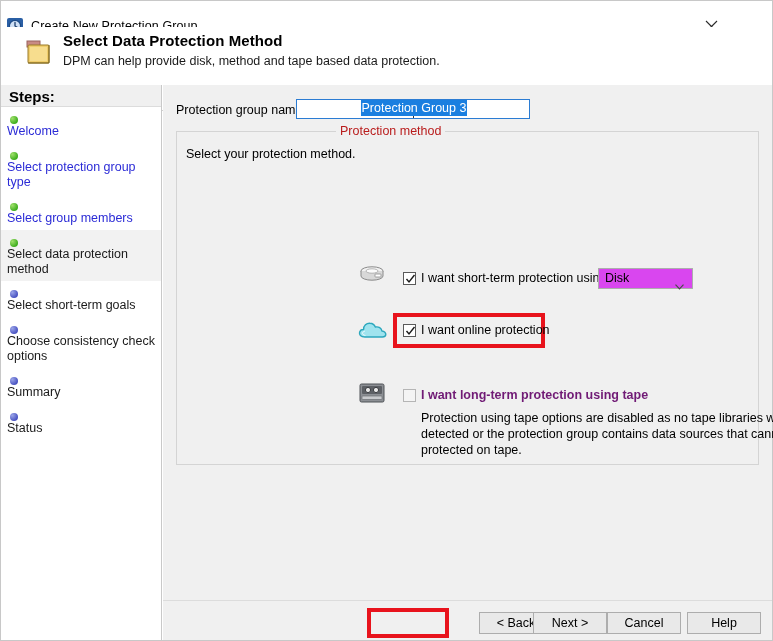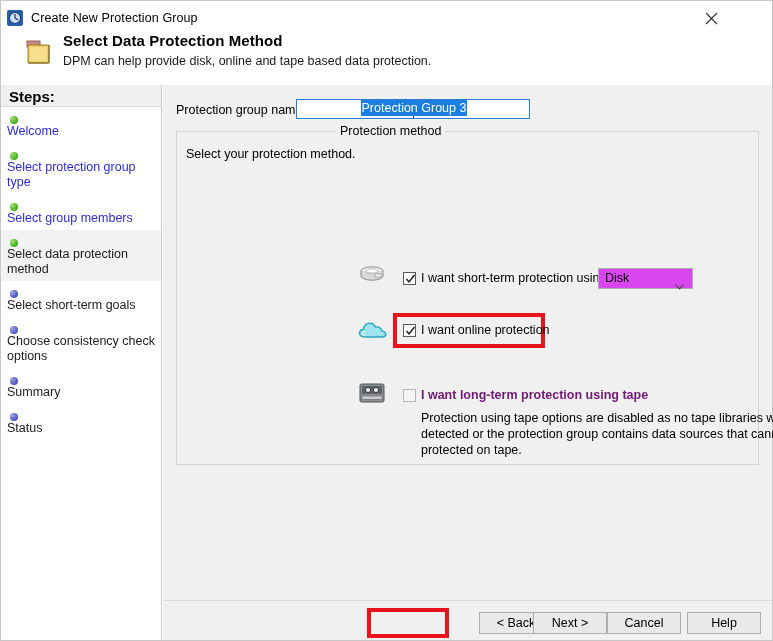--- a/index.html
+++ b/index.html
@@ -12,21 +12,21 @@
   }
   #app {
     position: relative;
     width: 773px; height: 641px;
     background: #ffffff;
     border: 1px solid #c8c8c8;
   }
 
   
   #titlebar {
-    position: absolute; left: 0; top: 4px;
+    position: absolute; left: 0; top: 12px;
     width: 732px; height: 26px;
     background: #ffffff;
     display: flex; align-items: center;
   }
   #titlebar-icon {
     margin-left: 6px; margin-right: 8px;
     width: 16px; height: 16px;
     flex: 0 0 auto;
   }
   #titlebar-text {
@@ -139,21 +139,21 @@
   #groupbox {
     position: absolute; left: 13px; top: 46px;
     width: 583px; height: 334px;
     border: 1px solid #d4d4d4;
     background: #f0f0f0;
   }
   #groupbox-legend {
     position: absolute; left: 173px; top: 39px;
     background: #f0f0f0;
     padding: 0 4px;
-    font-size: 12.5px; color: #000000;
+    font-size: 12.5px; color: #b91c1c;
   }
   #gb-instruction {
     position: absolute; left: 23px; top: 62px;
     font-size: 12.5px; color: #000;
   }
   .opt-icon { position: absolute; }
   .chk {
     position: absolute;
     width: 13px; height: 13px;
     border: 1px solid #5a5a5a;
@@ -259,21 +259,21 @@
     <span id="header-icon">
       <svg width="36" height="34" viewBox="0 0 36 34">
         <rect x="2" y="5" width="13" height="6" fill="#c98a84" stroke="#9a635e" stroke-width="1"></rect>
         <rect x="4" y="10" width="13" height="6" fill="#d9a49e" stroke="#9a635e" stroke-width="1"></rect>
         <rect x="3" y="9" width="21" height="18" rx="1" fill="#f0cd6b" stroke="#9a7a26" stroke-width="1"></rect>
         <rect x="5" y="11" width="17" height="14" fill="#f7dd8e"></rect>
         <path d="M3 27 L24 27 L24 9" fill="none" stroke="#7d6620" stroke-width="1"></path>
       </svg>
     </span>
     <div id="header-title">Select Data Protection Method</div>
-    <div id="header-sub">DPM can help provide disk, online and tape based data protection.</div>
+    <div id="header-sub">DPM can help provide disk, method and tape based data protection.</div>
     <div id="header-rule"></div>
   </div>
 
   <div id="sidebar">
     <div id="steps-header">
       <span>Steps:</span>
     </div>
     <div id="steps-list">
 
       <div class="step">

